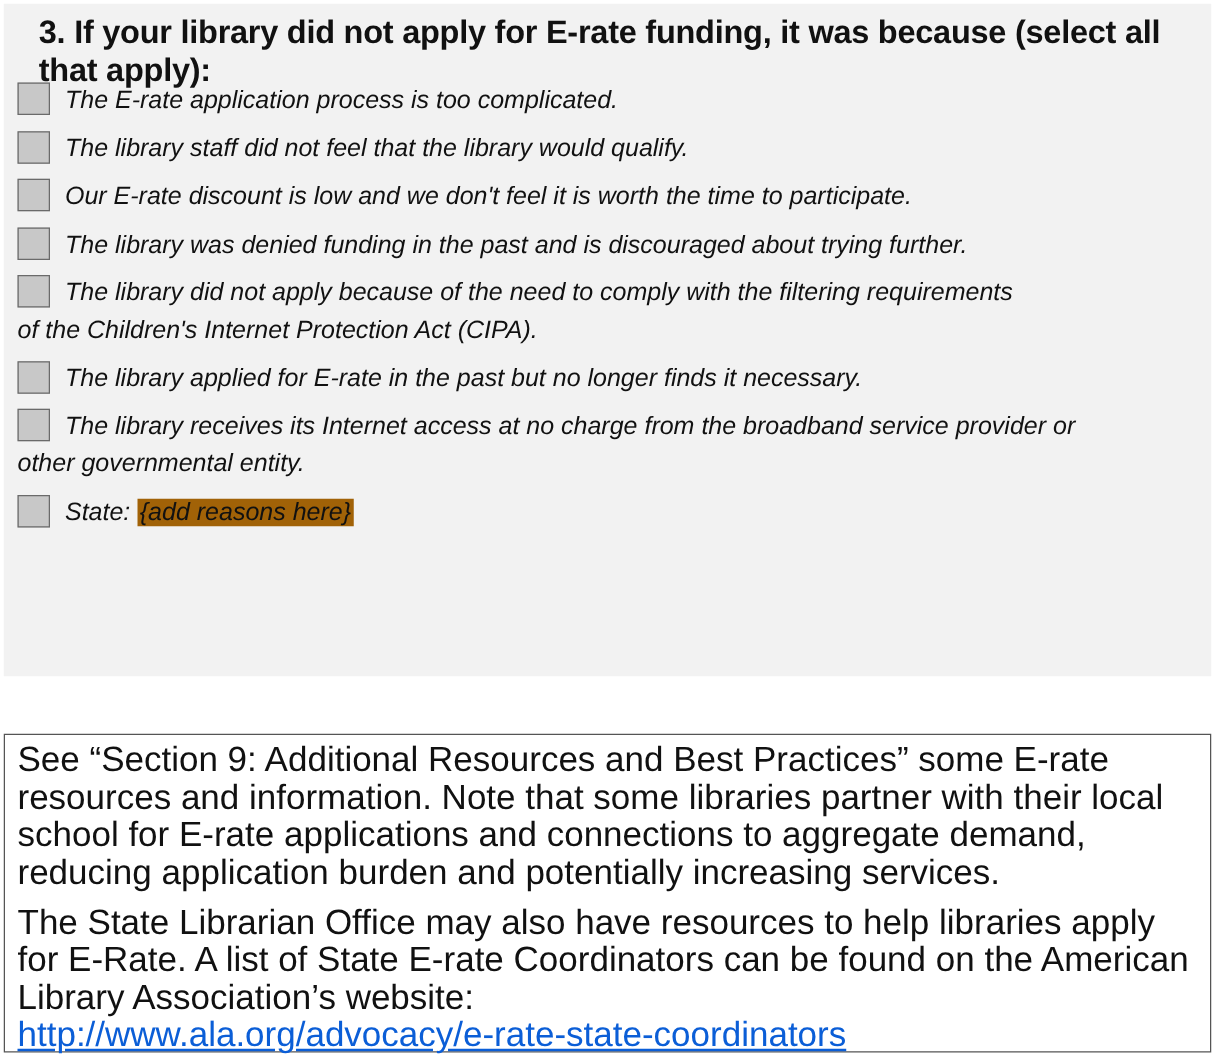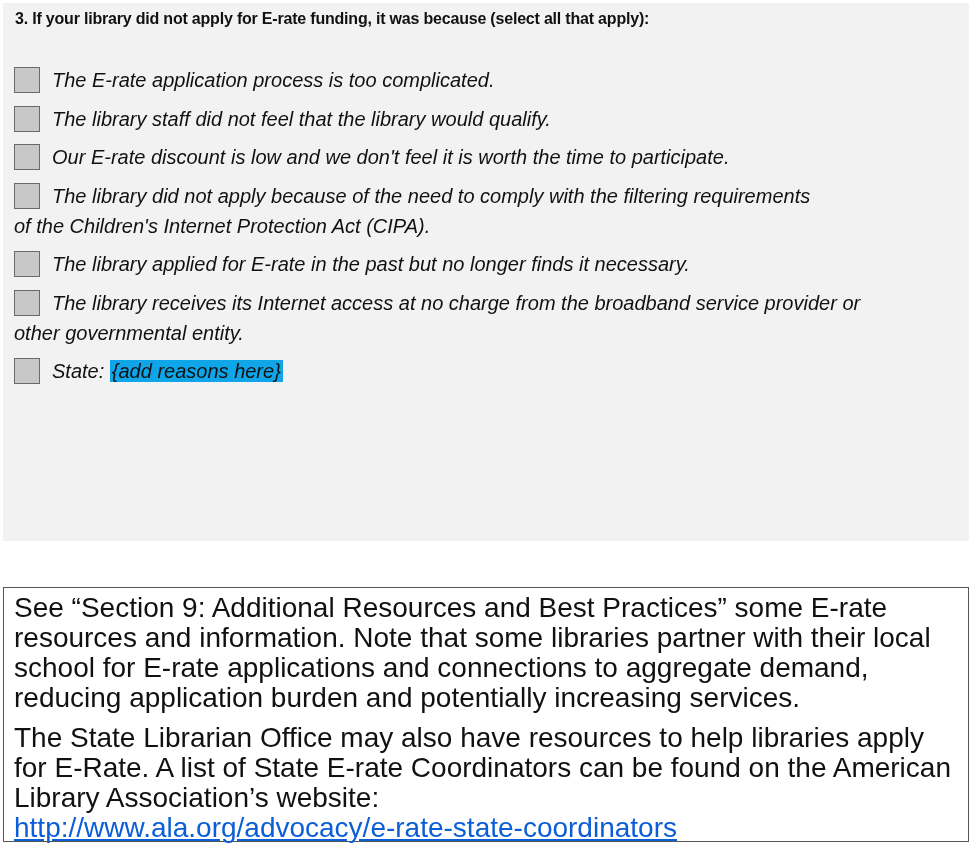--- a/index.html
+++ b/index.html
@@ -6,36 +6,36 @@
   body {
     width: 973px; height: 847px; position: relative; overflow: hidden;
     font-family: "Liberation Sans", "DejaVu Sans", sans-serif;
     color: #111111;
   }
   .panel {
     position: absolute; left: 3px; top: 3px; width: 966px; height: 538px;
     background: #f2f2f2;
   }
   .question {
-    position: absolute; left: 12px; top: 7px;
-    font-weight: bold; font-size: 16px; letter-spacing: -0.2px;
+    position: absolute; left: 28px; top: 7px;
+    font-weight: bold; font-size: 26px; letter-spacing: -0.2px;
   }
   .options {
     position: absolute; left: 11px; top: 62px; width: 950px;
     font-size: 20px; line-height: 30px; font-style: italic;
   }
   .opt { margin-bottom: 8.5px; }
   .cb {
     display: inline-block; width: 26px; height: 26px;
     background: #c8c8c8; border: 1.5px solid #6a6a6a;
     vertical-align: -6px; margin-right: 12px; box-sizing: border-box;
     cursor: pointer;
   }
   .fill {
-    background: #0ea5e9; padding: 0 2px;
+    background: #a16207; padding: 0 2px;
   }
   .infobox {
     position: absolute; left: 3px; top: 587px; width: 966px; height: 255px;
     border: 1.5px solid #555555; box-sizing: border-box;
     padding: 5px 10px; font-size: 28px; line-height: 30px;
   }
   .infobox p { margin: 0 0 10px 0; }
   .link { color: #0b5ed7; text-decoration: underline; cursor: pointer; margin-top: 28px; }
 </style>
 </head>
@@ -46,20 +46,23 @@
   <div class="options">
     <div class="opt">
       <span class="cb"></span><span>The E-rate application process is too complicated.</span>
     </div>
     <div class="opt">
       <span class="cb"></span><span>The library staff did not feel that the library would qualify.</span>
     </div>
     <div class="opt">
       <span class="cb"></span><span>Our E-rate discount is low and we don't feel it is worth the time to participate.</span>
     </div>
+    <div class="opt">
+      <span class="cb"></span><span>The library was denied funding in the past and is discouraged about trying further.</span>
+    </div>
     <div class="opt" style="width:800px">
       <span class="cb"></span><span>The library did not apply because of the need to comply with the filtering requirements of the Children's Internet Protection Act (CIPA).</span>
     </div>
     <div class="opt">
       <span class="cb"></span><span>The library applied for E-rate in the past but no longer finds it necessary.</span>
     </div>
     <div class="opt" style="width:860px">
       <span class="cb"></span><span>The library receives its Internet access at no charge from the broadband service provider or other governmental entity.</span>
     </div>
     <div class="opt">

